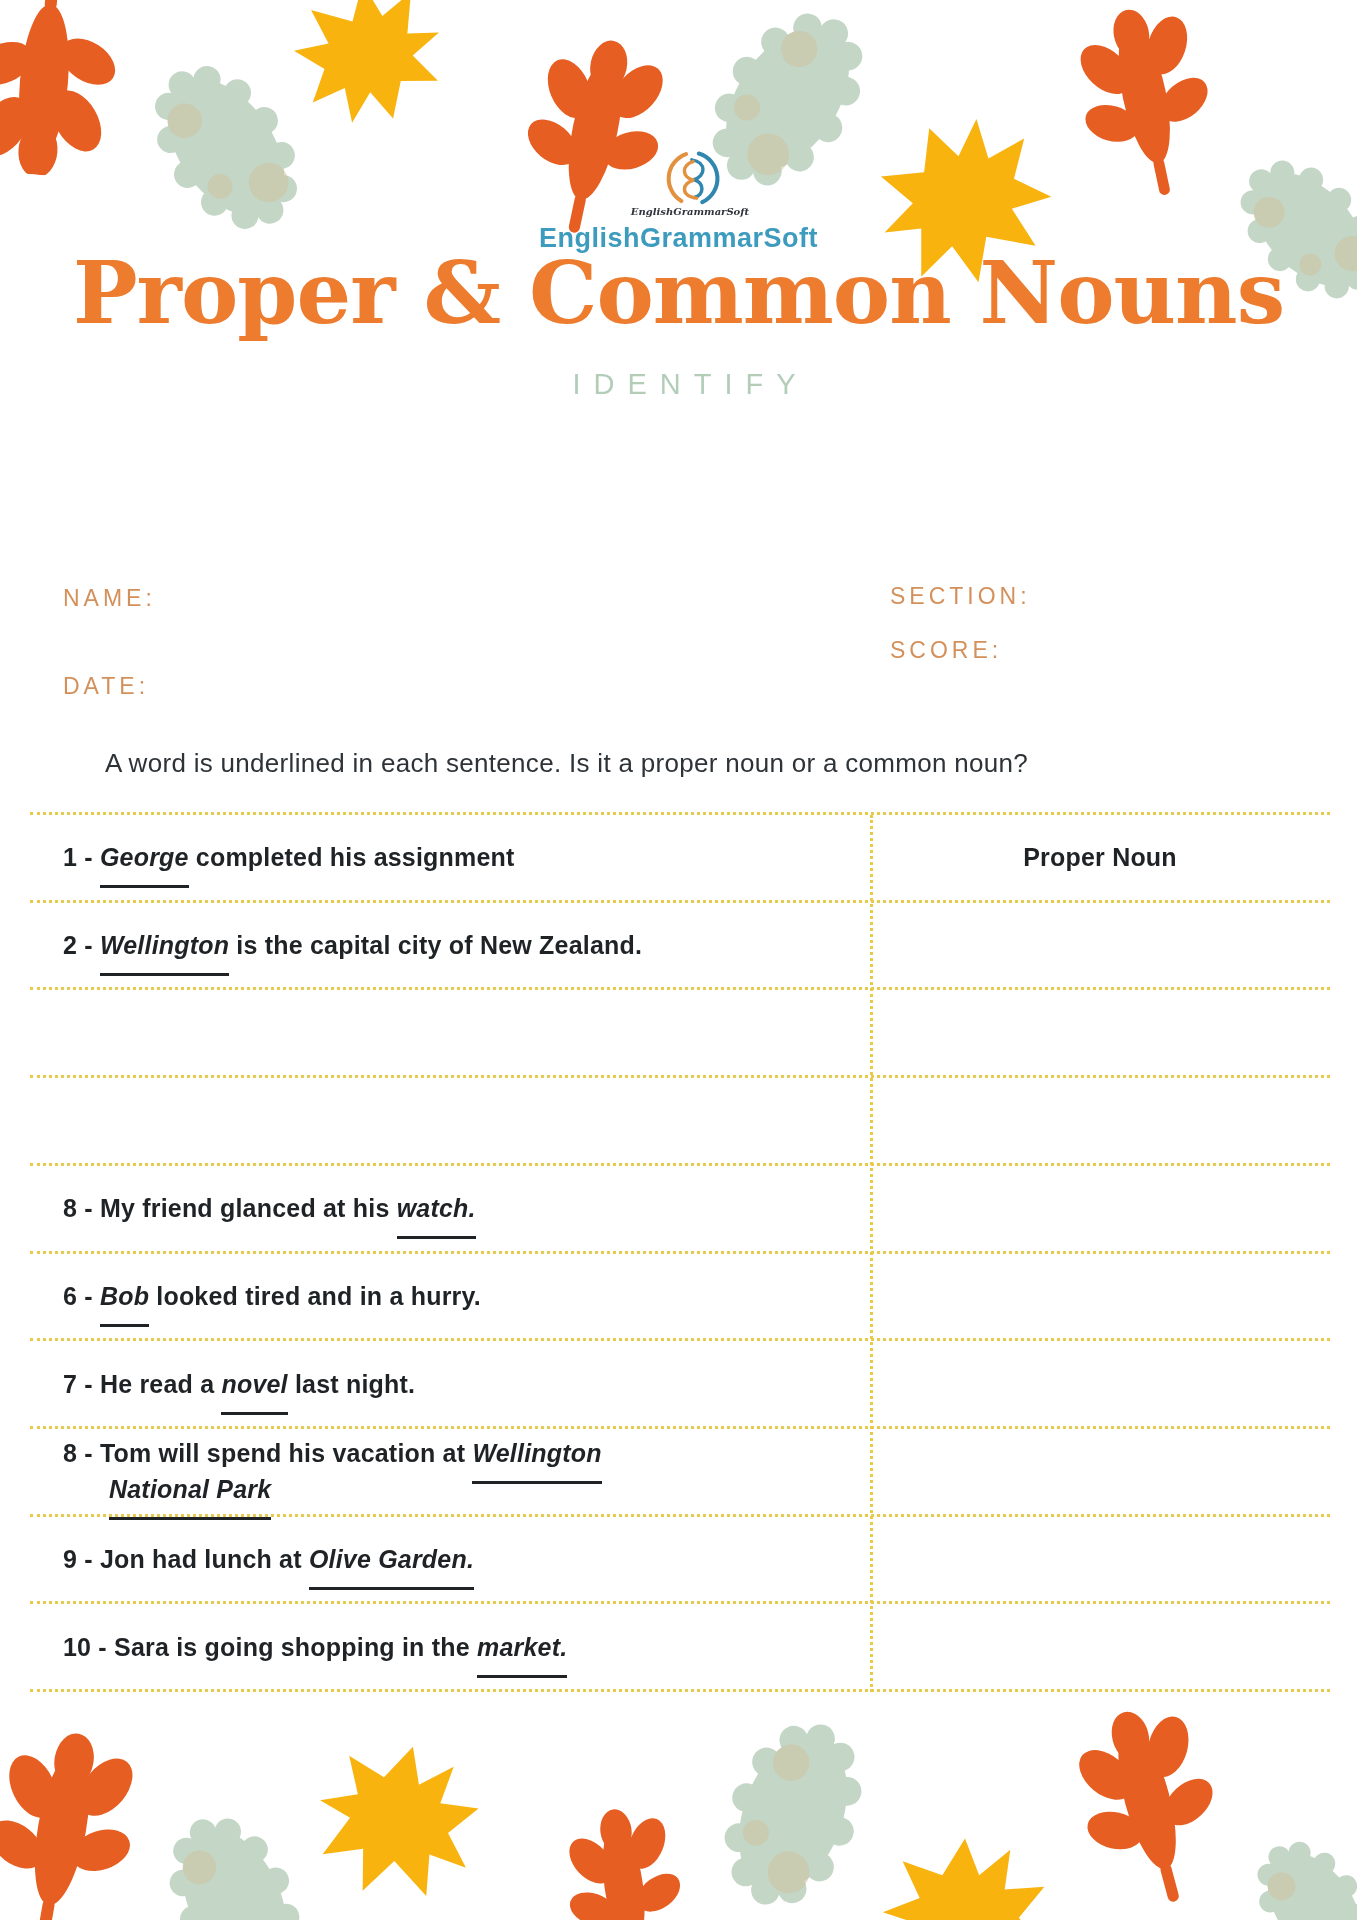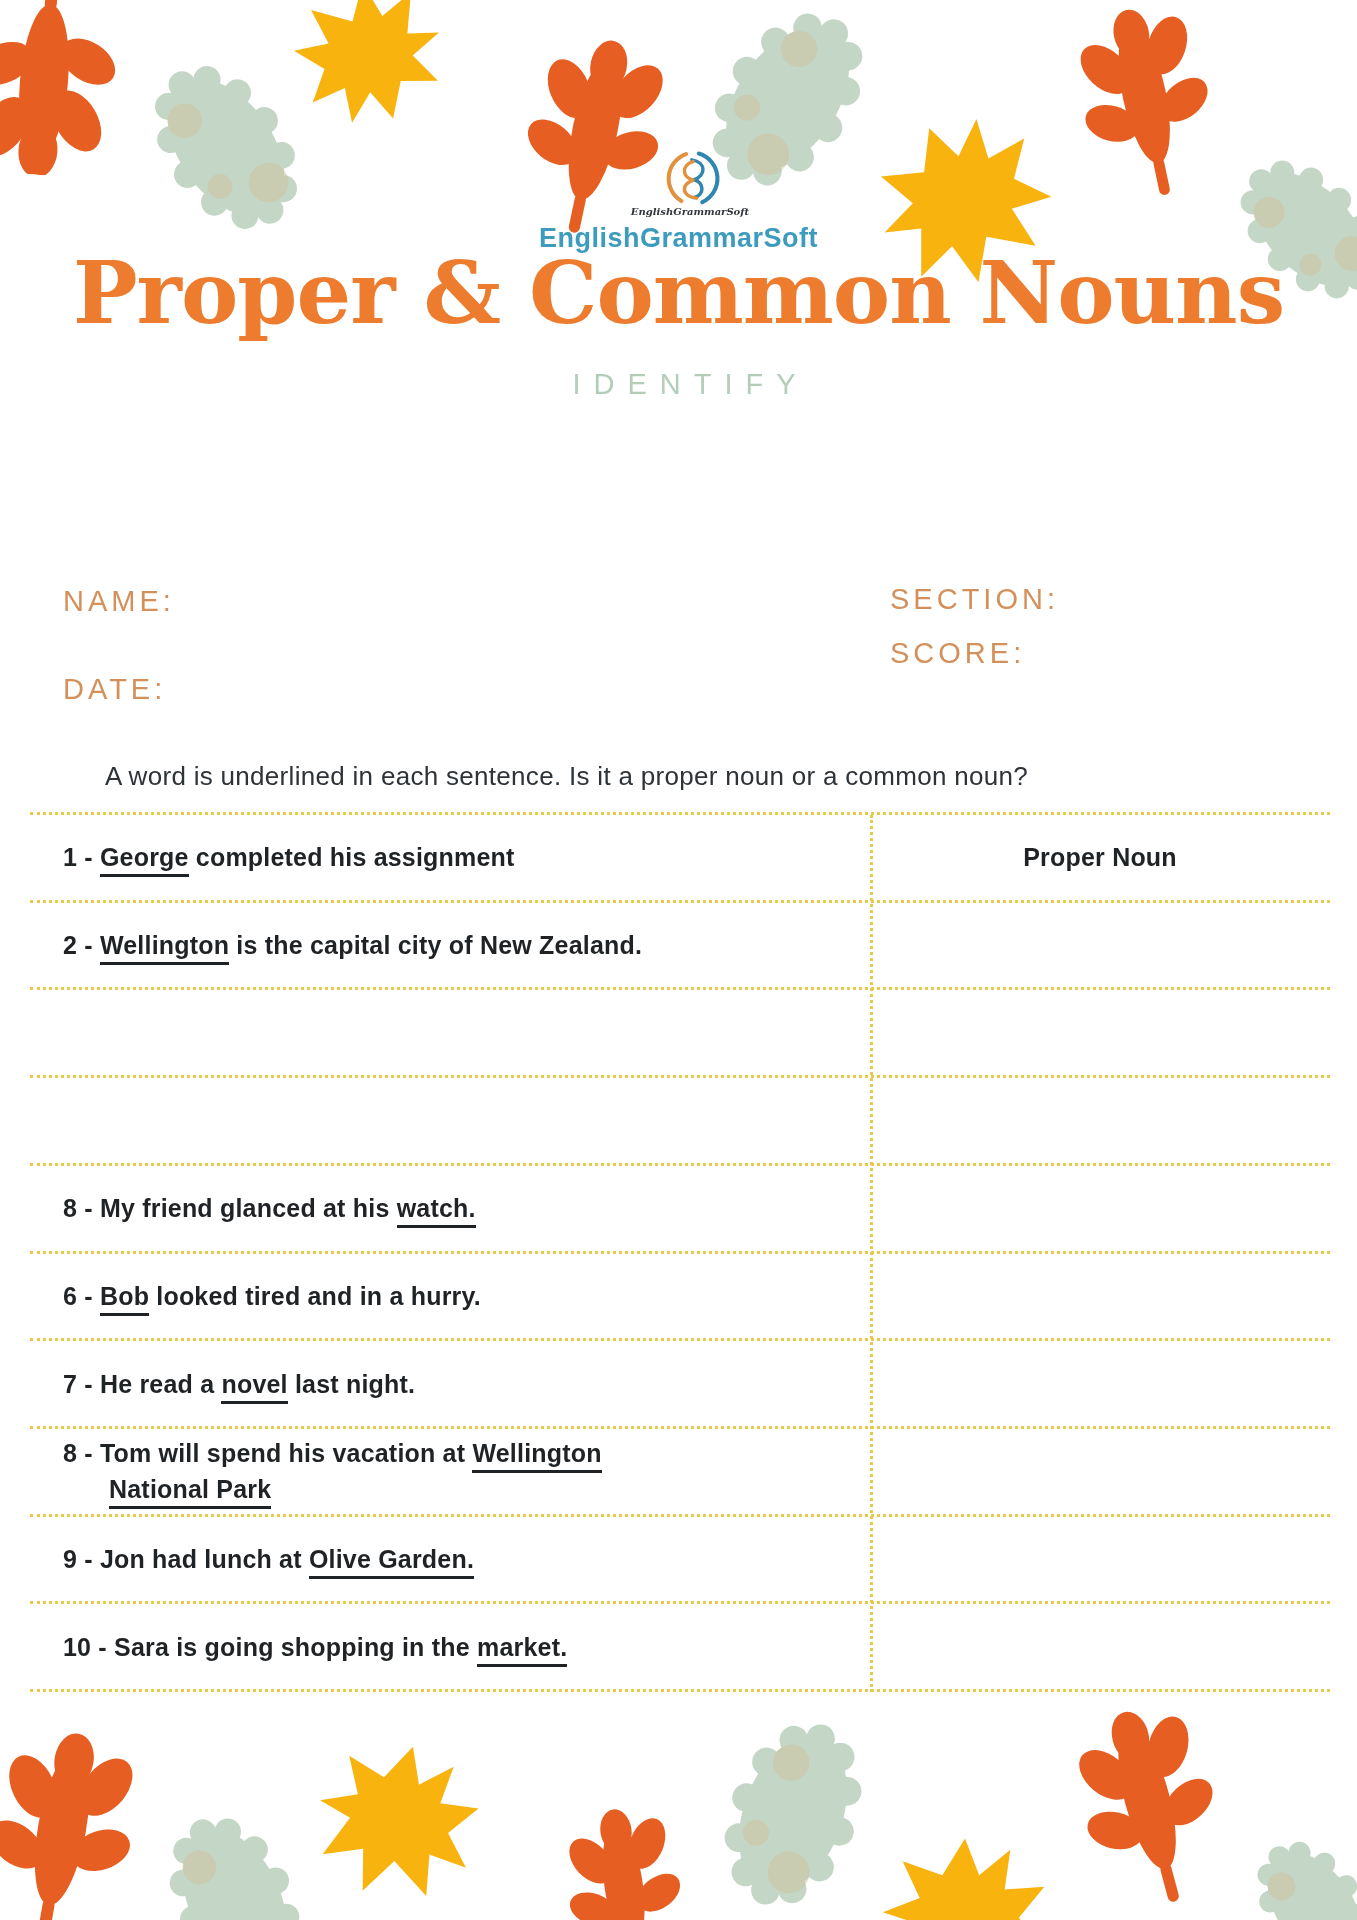--- a/index.html
+++ b/index.html
@@ -22,42 +22,42 @@
           font-weight:bold; font-size:27px; letter-spacing:.5px; color:var(--teal,#3D9BBE); }
 
   
   .title { position:absolute; left:0; top:242px; width:1357px; text-align:center;
           font-family:"DejaVu Serif", serif; font-weight:bold; font-size:86px;
           letter-spacing:-1px; color:var(--orange,#ED7C2F); }
   .subtitle { position:absolute; left:12px; top:368px; width:1357px; text-align:center;
           font-size:29px; font-weight:400; letter-spacing:13px; color:var(--sage-text,#B3CDB9); }
 
   
-  .field { position:absolute; font-size:29px; letter-spacing:4px; font-weight:500;
+  .field { position:absolute; font-size:23px; letter-spacing:4px; font-weight:500;
           color:var(--field-orange,#D4905A); }
   .f-name    { left:63px;  top:585px; }
   .f-date    { left:63px;  top:637px;margin-top:36px; }
   .f-section { left:890px; top:583px; }
   .f-score   { left:890px; top:637px; }
 
   
   .instruction { position:absolute; left:0; top:748px; width:1133px; text-align:center;
-          font-size:26px; font-weight:500; letter-spacing:.3px; color:#2E3338;margin-top:13px; }
+          font-size:26px; font-weight:500; letter-spacing:.3px; color:#2E3338; }
 
   
   .table { position:absolute; left:30px; top:812px; width:1300px; height:880px;
           border-top:3px dotted var(--gold,#E8CA4A); }
   .vdivider { position:absolute; left:840px; top:0; height:100%;
           border-left:3px dotted var(--gold,#E8CA4A); }
   .rows { display:flex; flex-direction:column; height:100%; }
   .row { flex:1; display:flex; border-bottom:3px dotted var(--gold,#E8CA4A); }
   .sentence { flex:1; display:flex; align-items:center; padding-left:33px; padding-right:24px; }
   .sent-inner { font-size:25px; font-weight:bold; color:var(--ink,#1F2326);
           letter-spacing:.2px; line-height:1.44; padding-left:46px; text-indent:-46px; }
-  .sent-inner .u { border-bottom:3px solid var(--ink,#1F2326); padding-bottom:3px; }
+  .sent-inner .u { border-bottom:3px solid var(--ink,#1F2326); padding-bottom:14px;font-style:italic; }
   .answer { width:460px; display:flex; align-items:center; justify-content:center;
           font-size:25px; font-weight:bold; color:var(--ink,#1F2326); letter-spacing:.2px; }
 </style>
 </head>
 <body>
 
 <svg width="0" height="0" style="position:absolute" aria-hidden="true">
   <defs>
     <symbol id="leaf-oak" viewBox="0 0 100 140">
       <g fill="currentColor">

